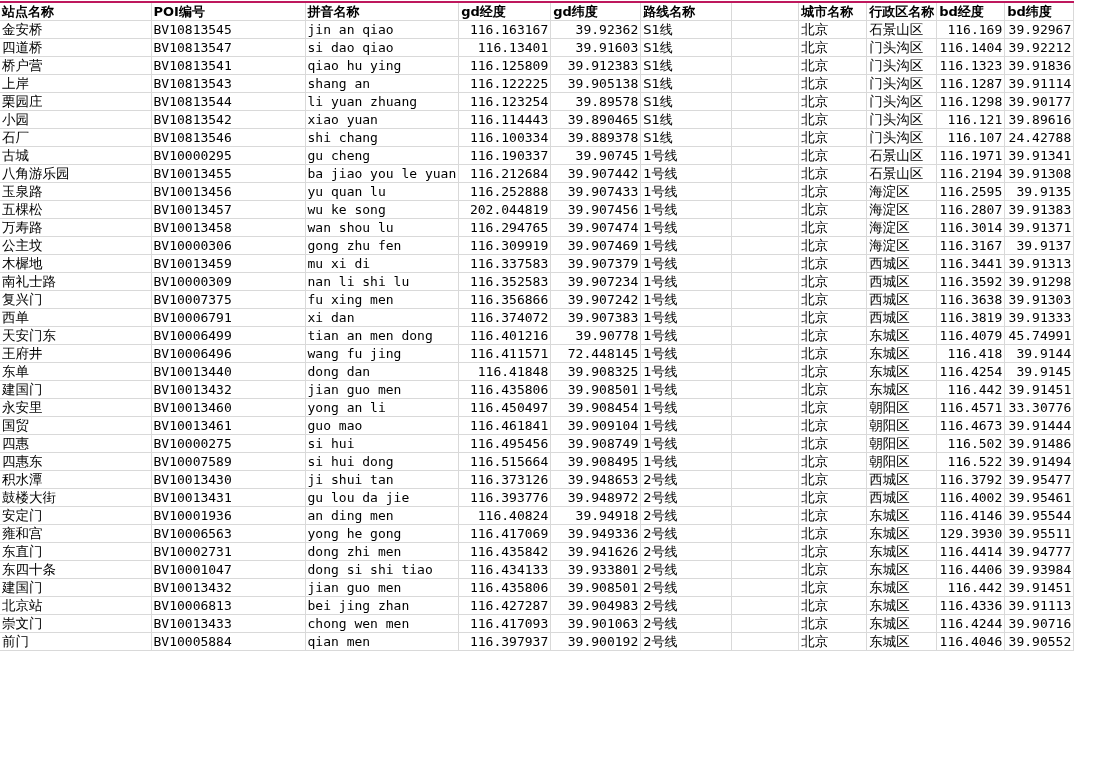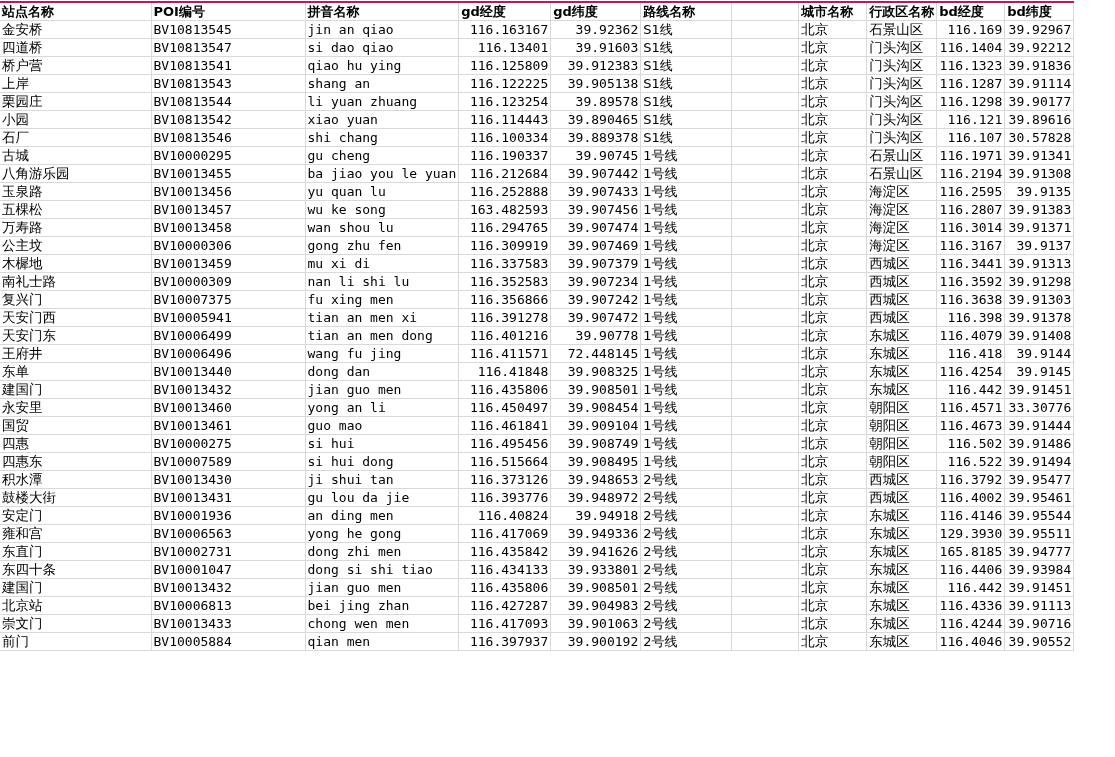--- a/index.html
+++ b/index.html
@@ -159,21 +159,21 @@
         <td class="cjk">石厂</td>
         <td>BV10813546</td>
         <td>shi chang</td>
         <td class="num">116.100334</td>
         <td class="num">39.889378</td>
         <td class="route">S1线</td>
         <td></td>
         <td class="cjk">北京</td>
         <td class="cjk">门头沟区</td>
         <td class="num">116.107</td>
-        <td class="num">30.57828</td>
+        <td class="num">24.42788</td>
       </tr>
       <tr>
         <td class="cjk">古城</td>
         <td>BV10000295</td>
         <td>gu cheng</td>
         <td class="num">116.190337</td>
         <td class="num">39.90745</td>
         <td class="route">1号线</td>
         <td></td>
         <td class="cjk">北京</td>
@@ -204,21 +204,21 @@
         <td></td>
         <td class="cjk">北京</td>
         <td class="cjk">海淀区</td>
         <td class="num">116.2595</td>
         <td class="num">39.9135</td>
       </tr>
       <tr>
         <td class="cjk">五棵松</td>
         <td>BV10013457</td>
         <td>wu ke song</td>
-        <td class="num">163.482593</td>
+        <td class="num">202.044819</td>
         <td class="num">39.907456</td>
         <td class="route">1号线</td>
         <td></td>
         <td class="cjk">北京</td>
         <td class="cjk">海淀区</td>
         <td class="num">116.2807</td>
         <td class="num">39.91383</td>
       </tr>
       <tr>
         <td class="cjk">万寿路</td>
@@ -279,44 +279,44 @@
         <td class="num">116.356866</td>
         <td class="num">39.907242</td>
         <td class="route">1号线</td>
         <td></td>
         <td class="cjk">北京</td>
         <td class="cjk">西城区</td>
         <td class="num">116.3638</td>
         <td class="num">39.91303</td>
       </tr>
       <tr>
-        <td class="cjk">天安门西</td>
-        <td>BV10005941</td>
-        <td>tian an men xi</td>
-        <td class="num">116.391278</td>
-        <td class="num">39.907472</td>
+        <td class="cjk">西单</td>
+        <td>BV10006791</td>
+        <td>xi dan</td>
+        <td class="num">116.374072</td>
+        <td class="num">39.907383</td>
         <td class="route">1号线</td>
         <td></td>
         <td class="cjk">北京</td>
         <td class="cjk">西城区</td>
-        <td class="num">116.398</td>
-        <td class="num">39.91378</td>
+        <td class="num">116.3819</td>
+        <td class="num">39.91333</td>
       </tr>
       <tr>
         <td class="cjk">天安门东</td>
         <td>BV10006499</td>
         <td>tian an men dong</td>
         <td class="num">116.401216</td>
         <td class="num">39.90778</td>
         <td class="route">1号线</td>
         <td></td>
         <td class="cjk">北京</td>
         <td class="cjk">东城区</td>
         <td class="num">116.4079</td>
-        <td class="num">39.91408</td>
+        <td class="num">45.74991</td>
       </tr>
       <tr>
         <td class="cjk">王府井</td>
         <td>BV10006496</td>
         <td>wang fu jing</td>
         <td class="num">116.411571</td>
         <td class="num">72.448145</td>
         <td class="route">1号线</td>
         <td></td>
         <td class="cjk">北京</td>
@@ -457,21 +457,21 @@
       <tr>
         <td class="cjk">东直门</td>
         <td>BV10002731</td>
         <td>dong zhi men</td>
         <td class="num">116.435842</td>
         <td class="num">39.941626</td>
         <td class="route">2号线</td>
         <td></td>
         <td class="cjk">北京</td>
         <td class="cjk">东城区</td>
-        <td class="num">165.8185</td>
+        <td class="num">116.4414</td>
         <td class="num">39.94777</td>
       </tr>
       <tr>
         <td class="cjk">东四十条</td>
         <td>BV10001047</td>
         <td>dong si shi tiao</td>
         <td class="num">116.434133</td>
         <td class="num">39.933801</td>
         <td class="route">2号线</td>
         <td></td>

